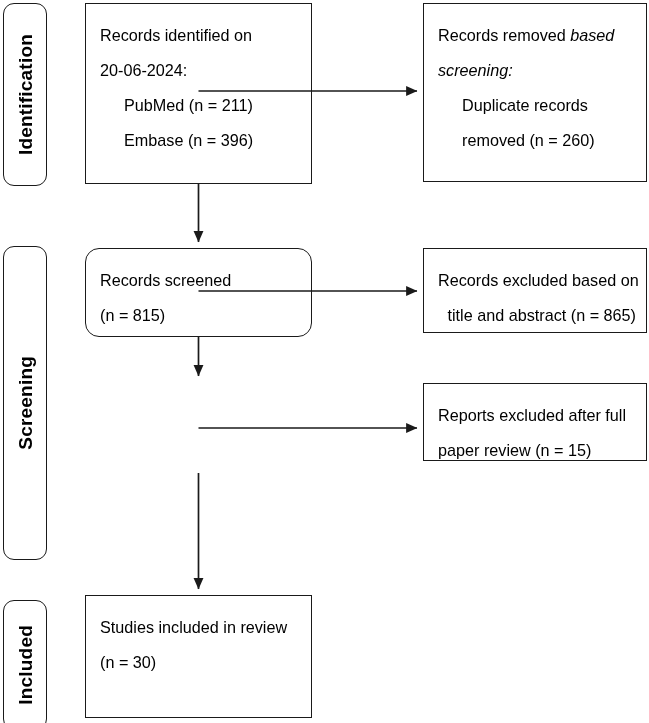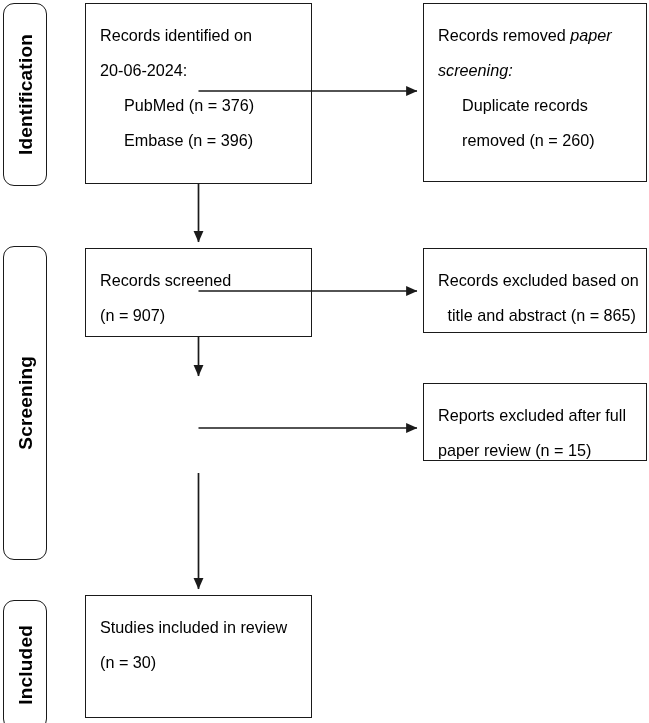--- a/index.html
+++ b/index.html
@@ -60,21 +60,21 @@
     padding: 14px 10px 10px 14px;
     font-size: 16.2px;
     line-height: 35px;
   }
   .flow-box .line { white-space: nowrap; }
   .flow-box .line.indent { padding-left: 24px; }
   .flow-box .line .ital { font-style: italic; }
 
   #box-identified        { left: 85px;  top: 3px;   width: 227px; height: 181px; }
   #box-removed           { left: 423px; top: 3px;   width: 224px; height: 179px; }
-  #box-screened          { left: 85px;  top: 248px; width: 227px; height: 89px;  }
+  #box-screened          { left: 85px;  top: 248px; width: 227px; height: 89px; border-radius: 14px;  }
   #box-excluded-title    { left: 423px; top: 248px; width: 224px; height: 85px; text-align: right;  }
   #box-assessed          { left: 85px;  top: 382px; width: 227px; height: 91px;  }
   #box-excluded-full     { left: 423px; top: 383px; width: 224px; height: 78px;  }
   #box-included          { left: 85px;  top: 595px; width: 227px; height: 123px; }
 
   
   #connectors {
     position: absolute;
     left: 0;
     top: 0;
@@ -96,34 +96,34 @@
     <span class="stage-text">Screening</span>
   </div>
 
   <div class="stage-label" id="stage-included">
     <span class="stage-text">Included</span>
   </div>
 
   <div class="flow-box" id="box-identified">
     <div class="line">Records identified on</div>
     <div class="line">20-06-2024:</div>
-    <div class="line indent">PubMed (n = 376)</div>
+    <div class="line indent">PubMed (n = 211)</div>
     <div class="line indent">Embase (n = 396)</div>
   </div>
 
   <div class="flow-box" id="box-removed">
-    <div class="line"><span>Records removed </span><span class="ital">paper</span></div>
+    <div class="line"><span>Records removed </span><span class="ital">based</span></div>
     <div class="line"><span class="ital">screening:</span></div>
     <div class="line indent">Duplicate records</div>
     <div class="line indent">removed (n = 260)</div>
   </div>
 
   <div class="flow-box" id="box-screened">
     <div class="line">Records screened</div>
-    <div class="line">(n = 907)</div>
+    <div class="line">(n = 815)</div>
   </div>
 
   <div class="flow-box" id="box-excluded-title">
     <div class="line">Records excluded based on</div>
     <div class="line">title and abstract (n = 865)</div>
   </div>
 
 
   <div class="flow-box" id="box-excluded-full">
     <div class="line">Reports excluded after full</div>

